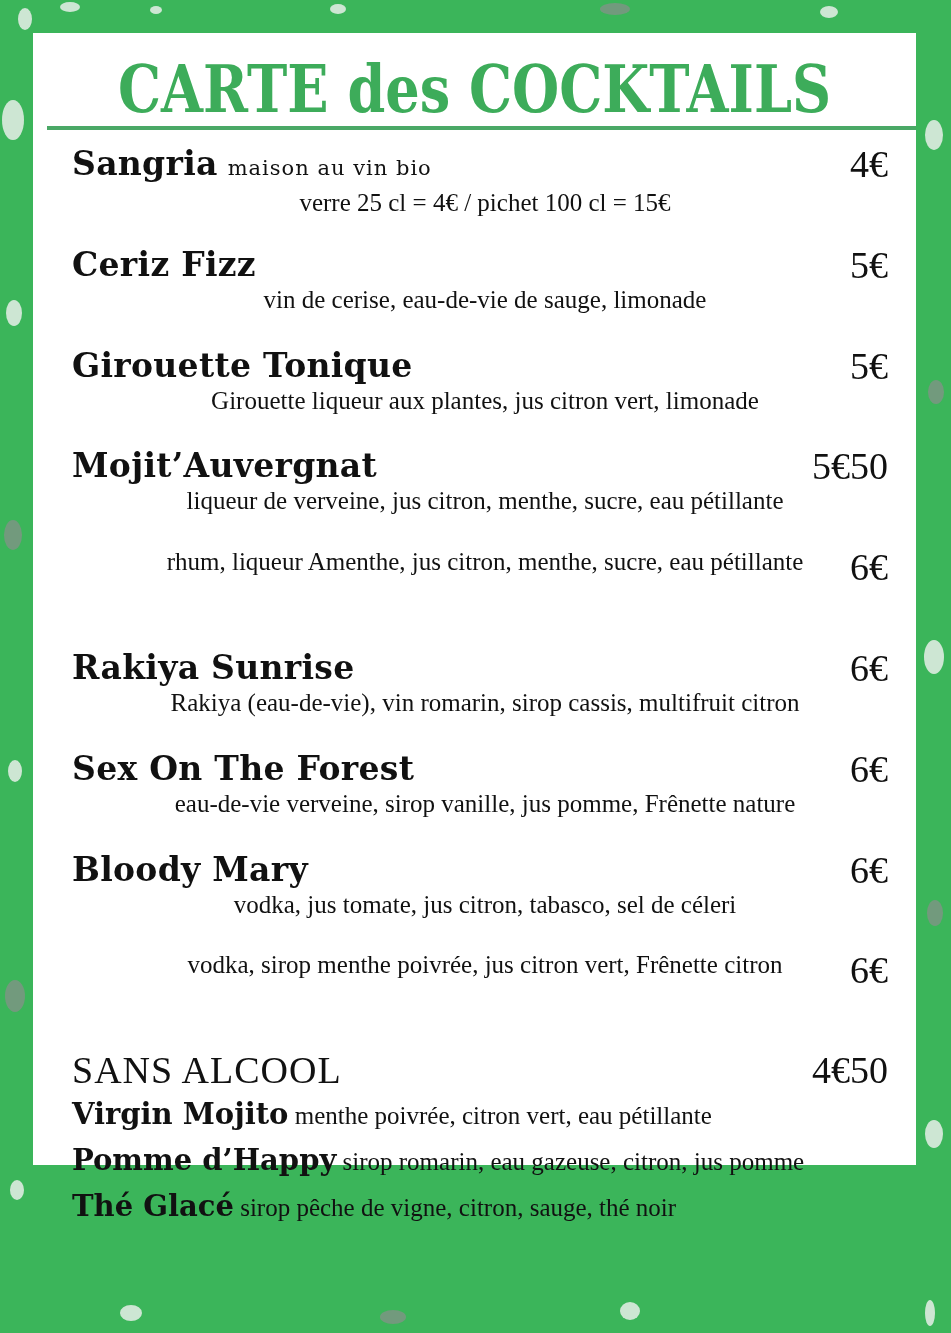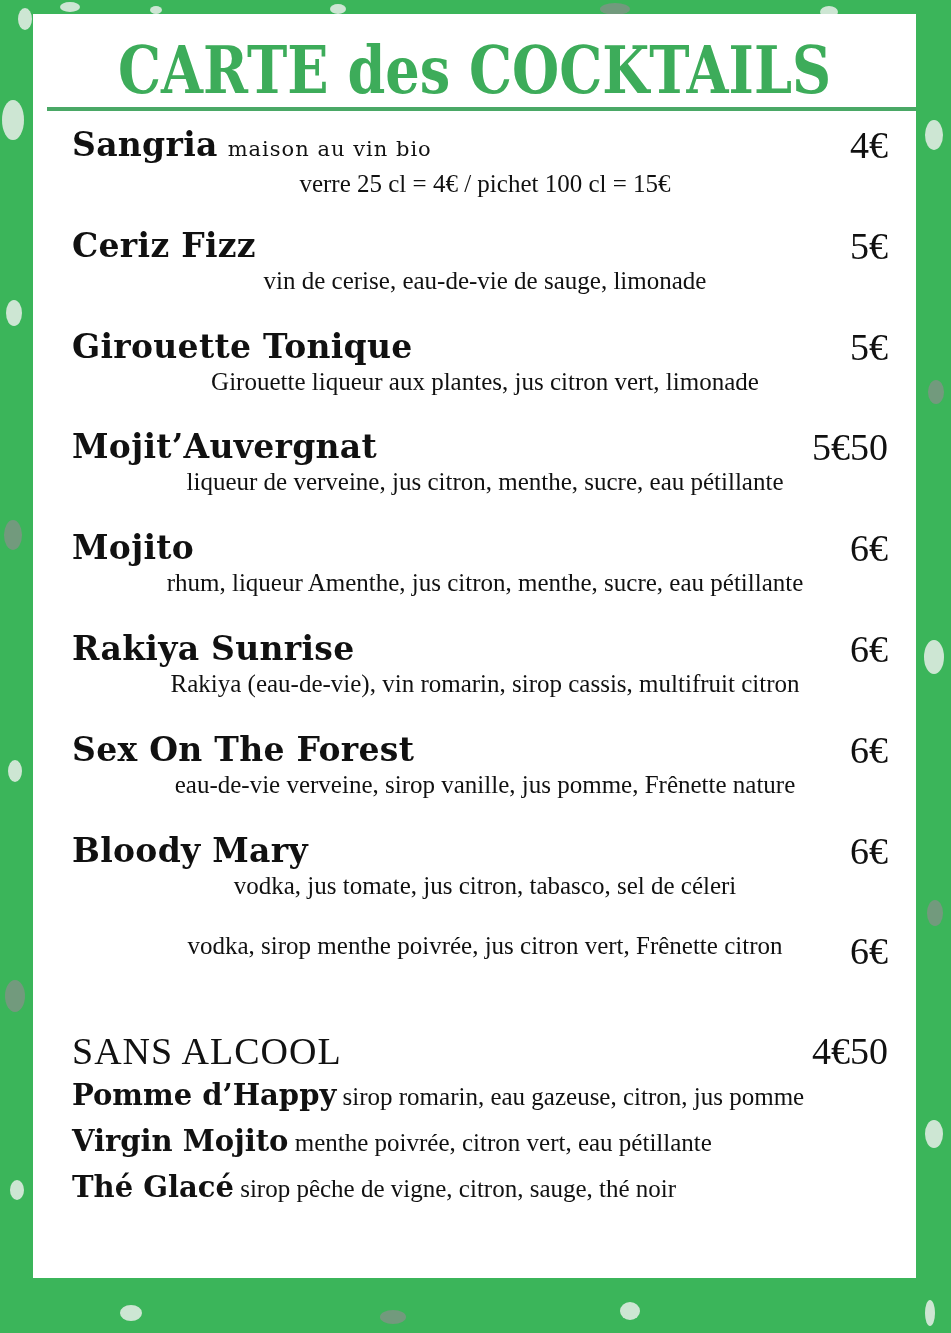--- a/index.html
+++ b/index.html
@@ -4,21 +4,21 @@
 <style>
   html, body { margin: 0; padding: 0; }
   body {
     width: 951px; height: 1333px; position: relative; overflow: hidden;
     background: #3bb55a;
     font-family: "Liberation Serif", "DejaVu Serif", serif;
   }
   .speckle { position: absolute; border-radius: 50%; background: #e8efe9; opacity: 0.85; }
   .speckle.g { background: #8a8f8c; opacity: 0.7; }
   .card {
-    position: absolute; left: 33px; top: 14px; width: 883px; height: 1264px;
+    position: absolute; left: 33px; top: 33px; width: 883px; height: 1132px;
     background: #ffffff;
   }
   .title {
     position: absolute; left: 0; right: 0; top: 18px; text-align: center;
     color: #3dac5a; font-family: "DejaVu Serif", serif; font-weight: bold;
     font-size: 66px; line-height: 76px; letter-spacing: 0px;
     transform: scaleX(0.82);
   }
   .title-rule { position: absolute; left: 14px; right: 0px; top: 93px; height: 4px; background: #4aa866; }
   .item { position: absolute; left: 23px; right: 18px; margin-left: 16px; }
@@ -82,21 +82,20 @@
     <div class="desc">Girouette liqueur aux plantes, jus citron vert, limonade</div>
   </div>
 
   <div class="item" style="top:413px;">
     <div class="name">Mojit’Auvergnat</div>
     <div class="price">5€50</div>
     <div class="desc">liqueur de verveine, jus citron, menthe, sucre, eau pétillante</div>
   </div>
 
   <div class="item" style="top:514px;">
-    <div class="name">Mojito</div>
     <div class="price">6€</div>
     <div class="desc">rhum, liqueur Amenthe, jus citron, menthe, sucre, eau pétillante</div>
   </div>
 
   <div class="item" style="top:615px;">
     <div class="name">Rakiya Sunrise</div>
     <div class="price">6€</div>
     <div class="desc">Rakiya (eau-de-vie), vin romarin, sirop cassis, multifruit citron</div>
   </div>
 
@@ -113,17 +112,17 @@
   </div>
 
   <div class="item" style="top:917px;">
     <div class="price">6€</div>
     <div class="desc">vodka, sirop menthe poivrée, jus citron vert, Frênette citron</div>
   </div>
 
   <div class="item" style="top:1015px;">
     <div class="section-title">SANS ALCOOL</div>
     <div class="price" style="top:2px;">4€50</div>
+    <div class="na-row"><span class="na-name">Virgin Mojito</span> <span>menthe poivrée, citron vert, eau pétillante</span></div>
     <div class="na-row"><span class="na-name">Pomme d’Happy</span> <span>sirop romarin, eau gazeuse, citron, jus pomme</span></div>
-    <div class="na-row"><span class="na-name">Virgin Mojito</span> <span>menthe poivrée, citron vert, eau pétillante</span></div>
     <div class="na-row"><span class="na-name">Thé Glacé</span> <span>sirop pêche de vigne, citron, sauge, thé noir</span></div>
   </div>
 </div>
 
 </body></html>

